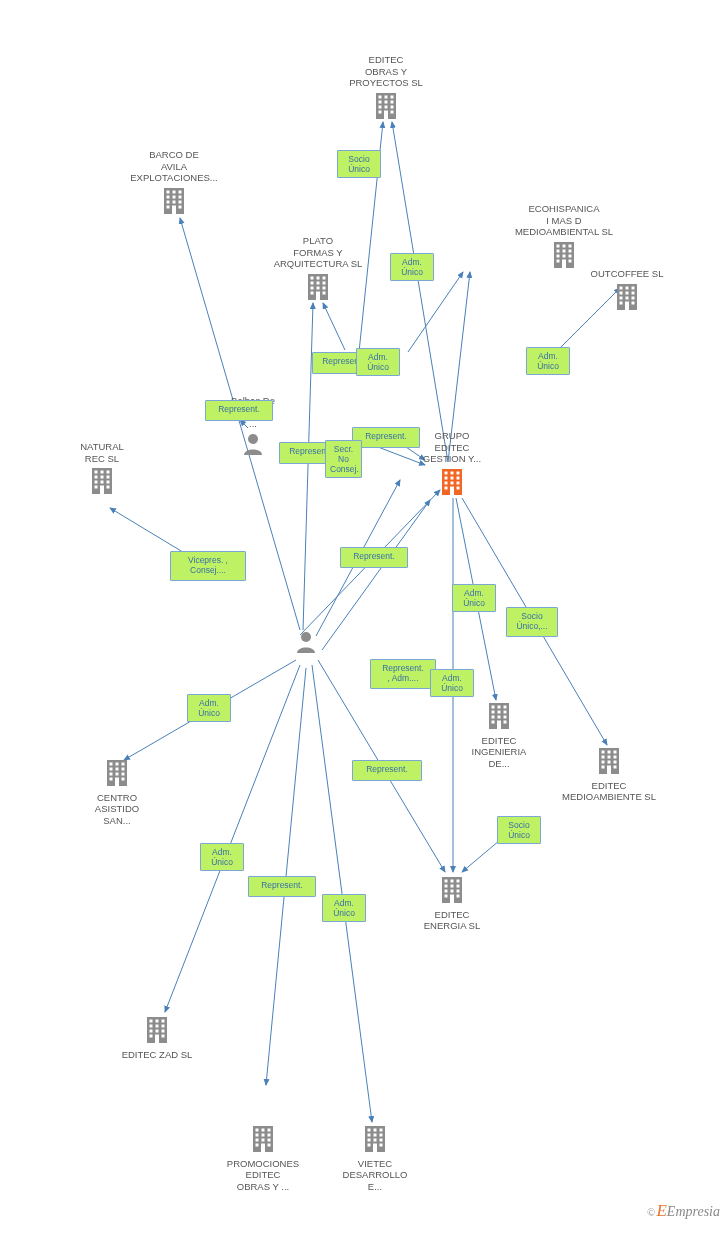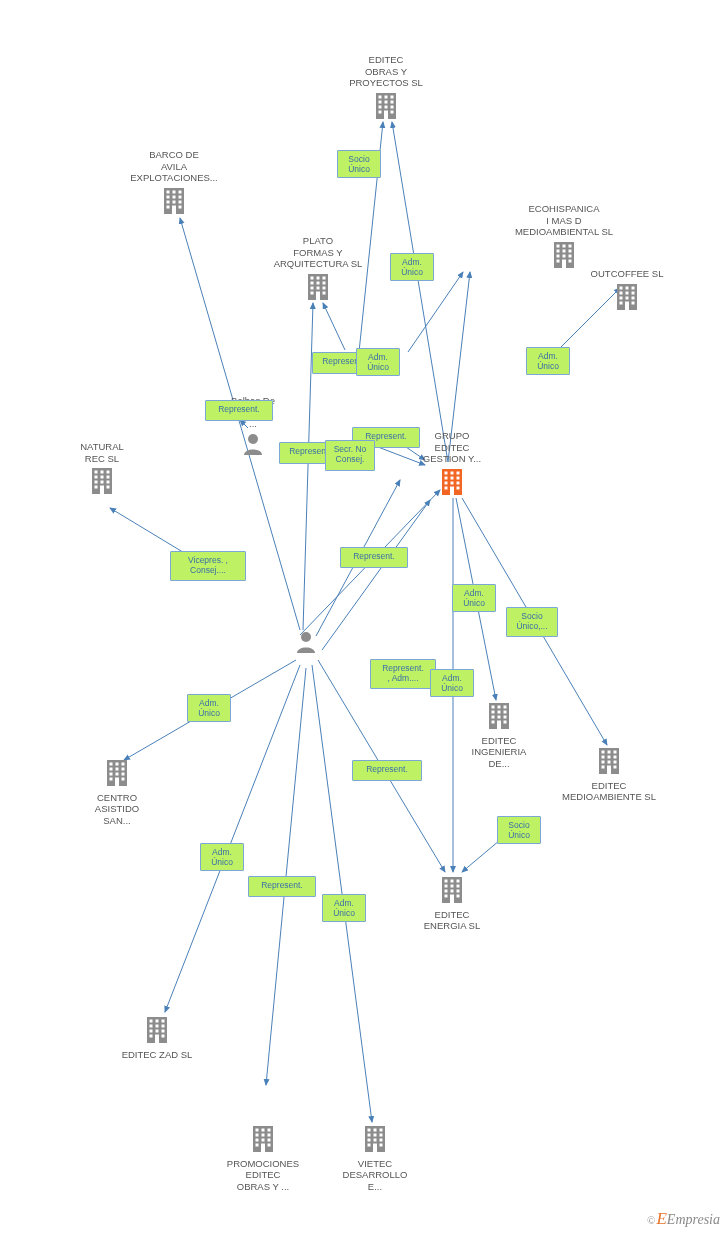--- a/index.html
+++ b/index.html
@@ -66,21 +66,21 @@
     white-space: pre-line;
     border-radius: 1px;
     box-sizing: border-box;
   }
   .node.main .label {
     color: #555555;
   }
   .watermark {
     position: absolute;
     right: 8px;
-    bottom: 6px;
+    bottom: 14px;
     font-size: 14px;
     color: #8a8a8a;
     font-family: "Liberation Serif", serif;
     font-style: italic;
   }
   .watermark .c {
     font-size: 11px;
     font-style: normal;
     color: #9a9a9a;
     margin-right: 1px;
@@ -481,21 +481,21 @@
     <div class="edge-label" style="left: 390px; top: 253px; width: 44px; min-height: 28px;">Adm.
 Único</div>
     <div class="edge-label" style="left: 526px; top: 347px; width: 44px; min-height: 28px;">Adm.
 Único</div>
     <div class="edge-label" style="left: 312px; top: 352px; width: 62px; min-height: 22px;">Represent.</div>
     <div class="edge-label" style="left: 356px; top: 348px; width: 44px; min-height: 28px;">Adm.
 Único</div>
     <div class="edge-label" style="left: 205px; top: 400px; width: 68px; min-height: 21px;">Represent.</div>
     <div class="edge-label" style="left: 352px; top: 427px; width: 68px; min-height: 21px;">Represent.</div>
     <div class="edge-label" style="left: 279px; top: 442px; width: 62px; min-height: 22px;">Represent.</div>
-    <div class="edge-label" style="left: 325px; top: 440px; width: 50px; min-height: 31px;">Secr.  No
+    <div class="edge-label" style="left: 325px; top: 440px; width: 37px; min-height: 31px;">Secr.  No
 Consej.</div>
     <div class="edge-label" style="left: 170px; top: 551px; width: 76px; min-height: 30px;">Vicepres. ,
 Consej....</div>
     <div class="edge-label" style="left: 340px; top: 547px; width: 68px; min-height: 21px;">Represent.</div>
     <div class="edge-label" style="left: 452px; top: 584px; width: 44px; min-height: 28px;">Adm.
 Único</div>
     <div class="edge-label" style="left: 506px; top: 607px; width: 52px; min-height: 30px;">Socio
 Único,...</div>
     <div class="edge-label" style="left: 187px; top: 694px; width: 44px; min-height: 28px;">Adm.
 Único</div>

